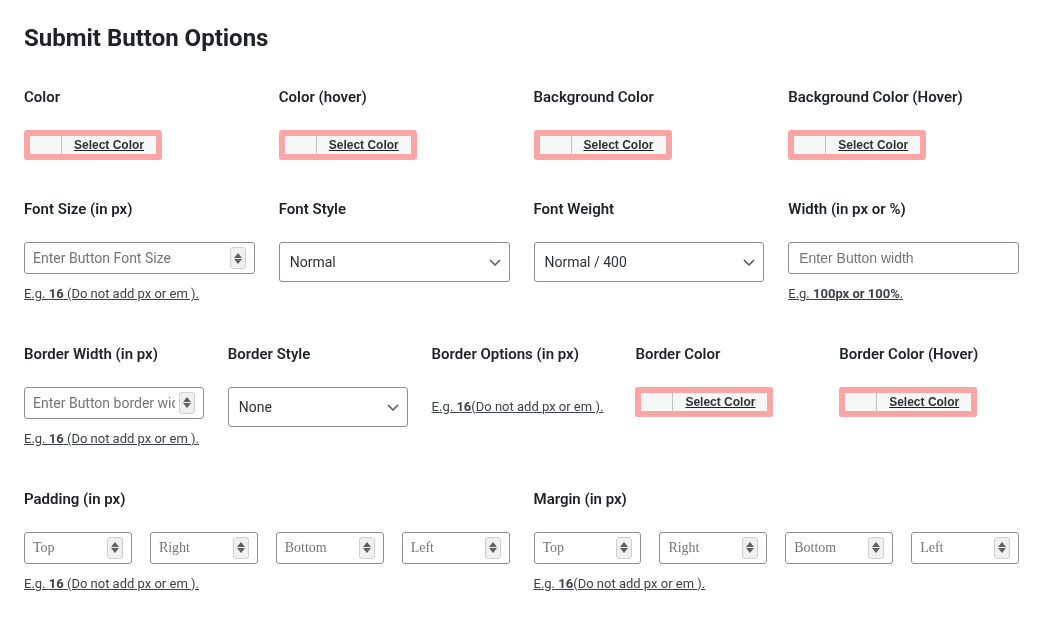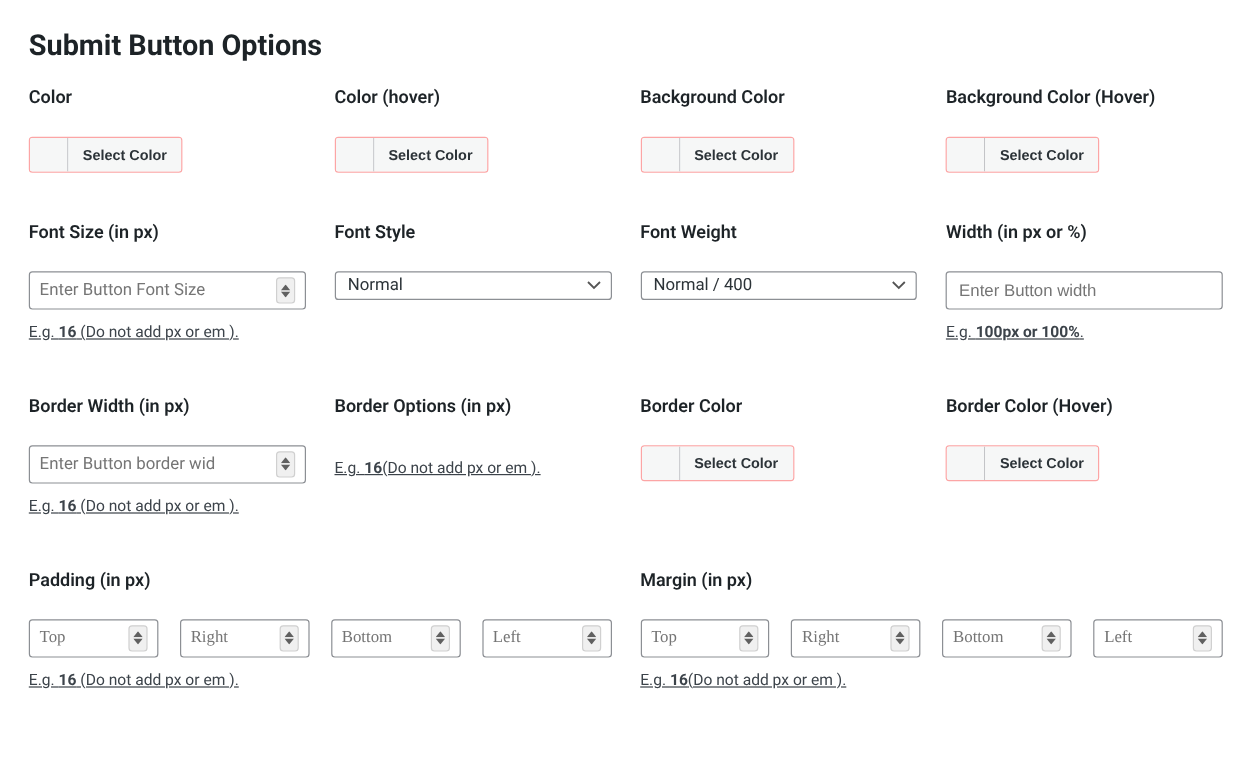--- a/index.html
+++ b/index.html
@@ -6,21 +6,21 @@
     body {
       font-family: -apple-system, BlinkMacSystemFont, "Segoe UI", Roboto, Helvetica, Arial, sans-serif;
       background: #fff;
       color: #1d2327;
       padding: 24px;
       font-size: 13px;
     }
     h2.page-title {
       font-size: 24px;
       font-weight: 700;
-      margin-bottom: 20px;
+      margin-bottom: 36px;
       color: #1d2327;
     }
     .row {
       display: flex;
       gap: 24px;
       margin-bottom: 40px;
       align-items: flex-start;
     }
     .field {
       display: flex;
@@ -29,25 +29,26 @@
     }
     .field.flex1 { flex: 1; }
     .field-label {
       font-size: 15px;
       font-weight: 600;
       color: #1d2327;
       margin-bottom: 24px;
     }
     .color-picker {
       display: inline-flex;
-      border: 1px solid #fca5a5;
+      border: 6px solid #fca5a5;
       border-radius: 3px;
       overflow: hidden;
       height: 30px;
       width: fit-content;
+      text-decoration: underline;
     }
     .color-swatch {
       width: 32px;
       background: #f6f7f7;
       border-right: 1px solid #c3c4c7;
     }
     .color-btn {
       background: #f6f7f7;
       border: none;
       padding: 0 12px;
@@ -90,21 +91,21 @@
       height: 22px;
       background: #f0f0f0;
       border: 1px solid #d0d0d0;
       border-radius: 3px;
       gap: 1px;
       margin-left: 4px;
       flex-shrink: 0;
     }
     .stepper svg { display: block; }
     .select {
-      height: 24px;
+      height: 40px;
       border: 1px solid #8c8f94;
       border-radius: 3px;
       padding: 0 30px 0 10px;
       font-size: 14px;
       color: #2c3338;
       background: #fff;
       position: relative;
       display: flex;
       align-items: center;
       cursor: pointer;
@@ -241,20 +242,31 @@
         <svg width="8" height="5" viewBox="0 0 8 5">
             <path d="M0 0 L4 5 L8 0 Z" fill="#606060"></path>
           </svg>
       </span>
     </div>
     <div class="hint">
       <span>E.g. </span><b>16</b><span> (Do not add px or em ).</span>
     </div>
   </div>
   <div class="field">
+    <div class="field-label">Border Style</div>
+    <div class="select">
+      <span>None</span>
+      <span class="chev">
+        <svg width="12" height="8" viewBox="0 0 12 8">
+            <path d="M1 1 L6 6 L11 1" stroke="#555" stroke-width="1.5" fill="none"></path>
+          </svg>
+      </span>
+    </div>
+  </div>
+  <div class="field">
     <div class="field-label">Border Options (in px)</div>
     <div class="hint">
       <span>E.g. </span><b>16</b><span>(Do not add px or em ).</span>
     </div>
   </div>
   <div class="field">
     <div class="field-label">Border Color</div>
     <div class="color-picker">
       <div class="color-swatch"></div>
       <button class="color-btn">Select Color</button>

